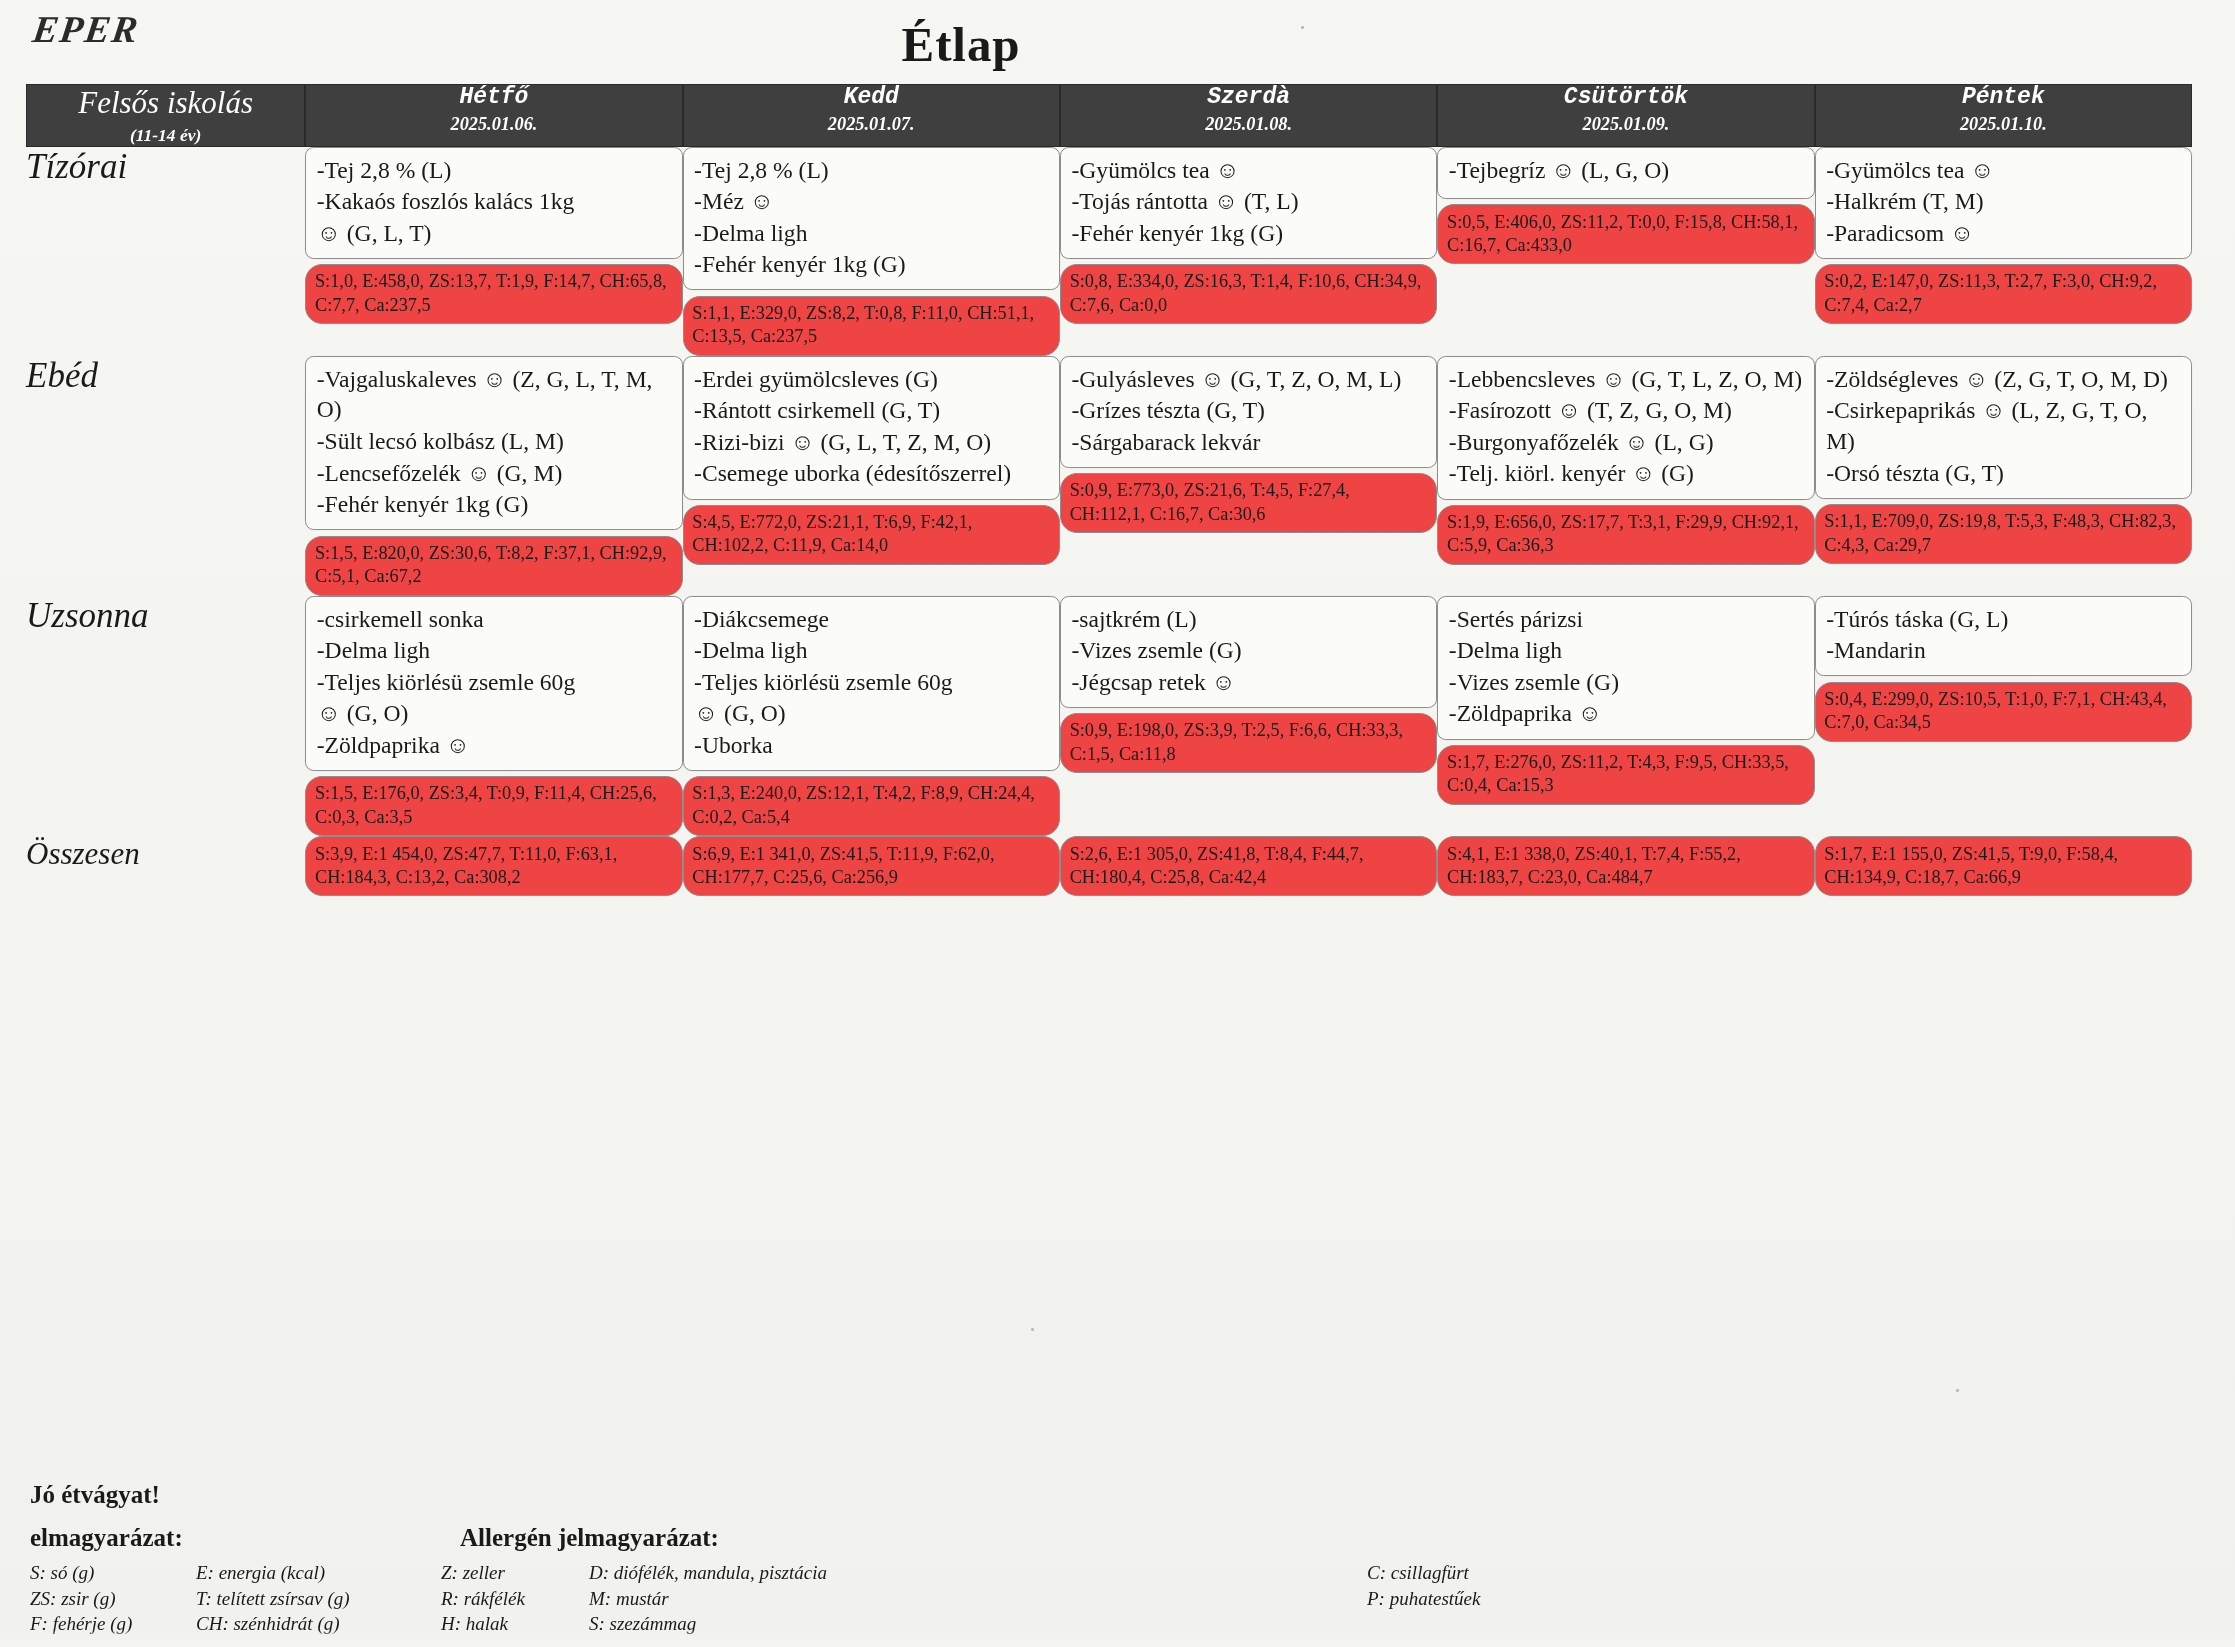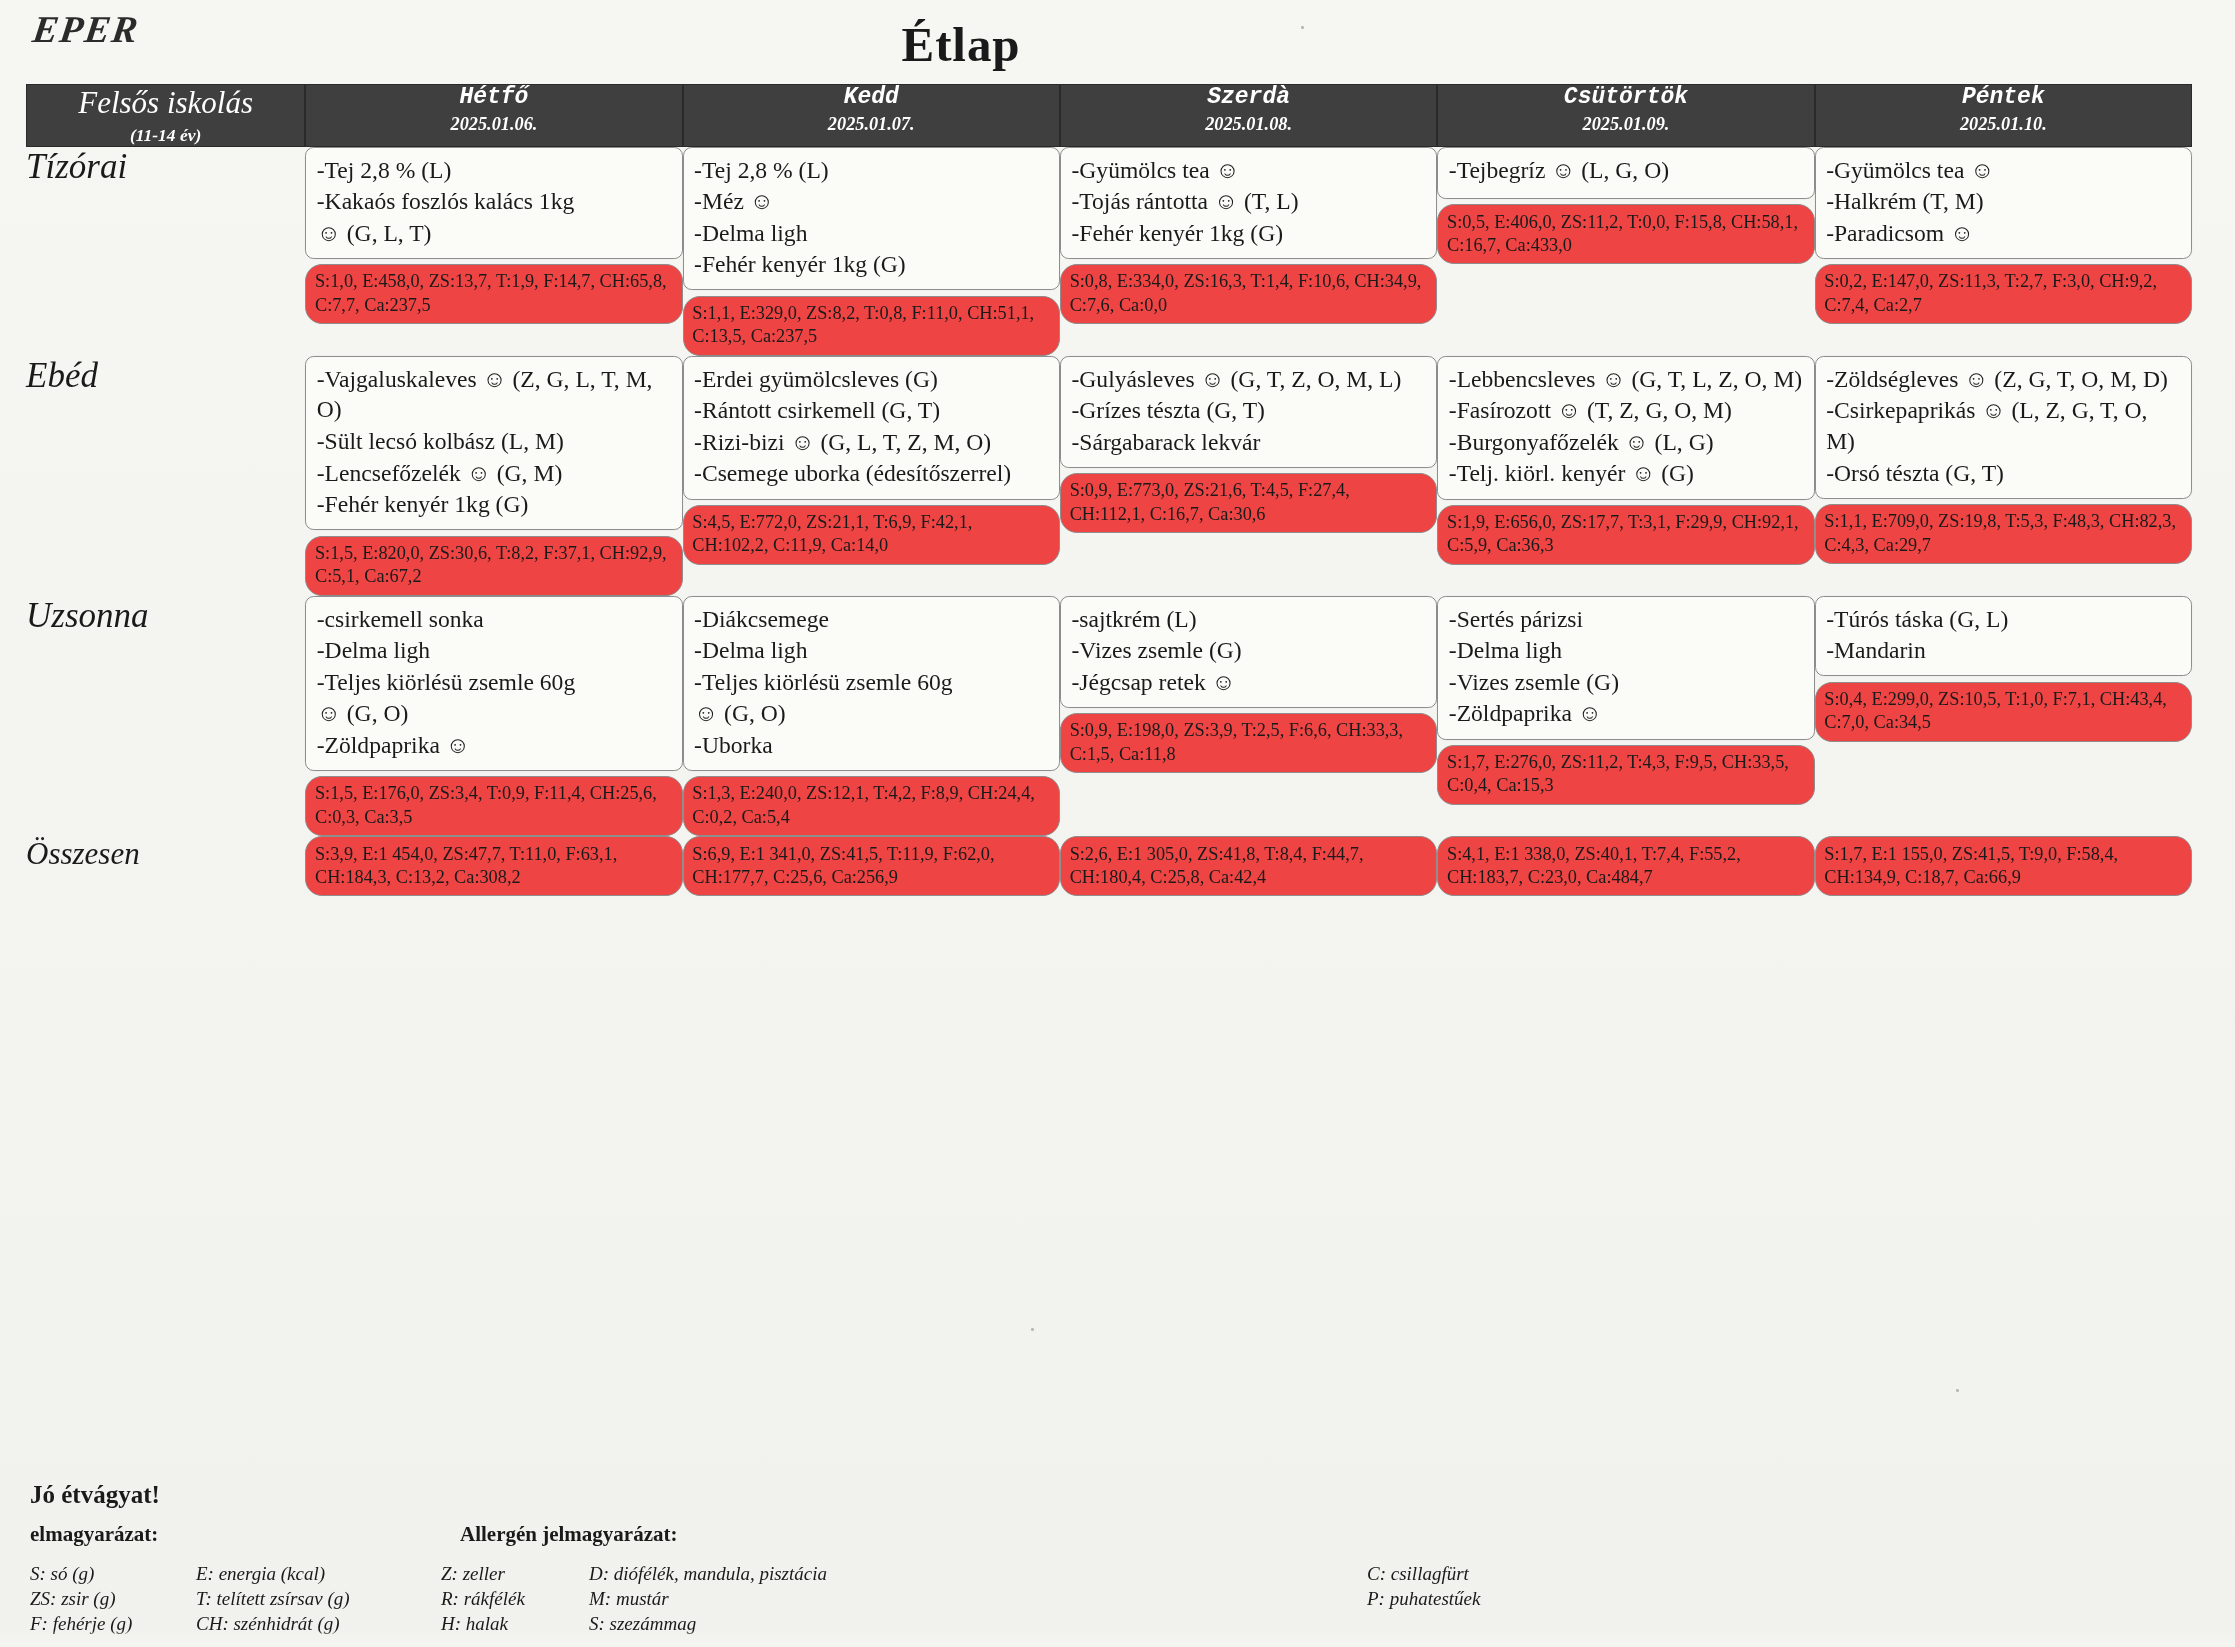--- a/index.html
+++ b/index.html
@@ -115,21 +115,21 @@
     position:absolute; left:30px; top:1481px;
     font-weight:bold; font-size:25px;
   }
   .legend {
     position:absolute; left:30px; top:1521px;
     width:2166px;
     font-style:italic;
     font-size:19px;
     line-height:1.33;
   }
-  .legend .lg-title { font-weight:bold; font-style:normal; font-size:21px; margin-bottom:12px; }
+  .legend .lg-title { font-weight:bold; font-style:normal; font-size:25px; margin-bottom:6px; }
   .legend-cols { display:flex; }
   .lg-block { }
   .lg-a { width:411px; }
   .lg-b { width:926px; }
   .lg-b .lg-title { margin-left:19px; }
   .lg-b-inner { display:flex; }
   .lg-b1 { width:288px; padding-left:19px; }
   .lg-b2 { width:148px; }
   .lg-b3 { width:341px; }
   .lg-c { width:297px; }

